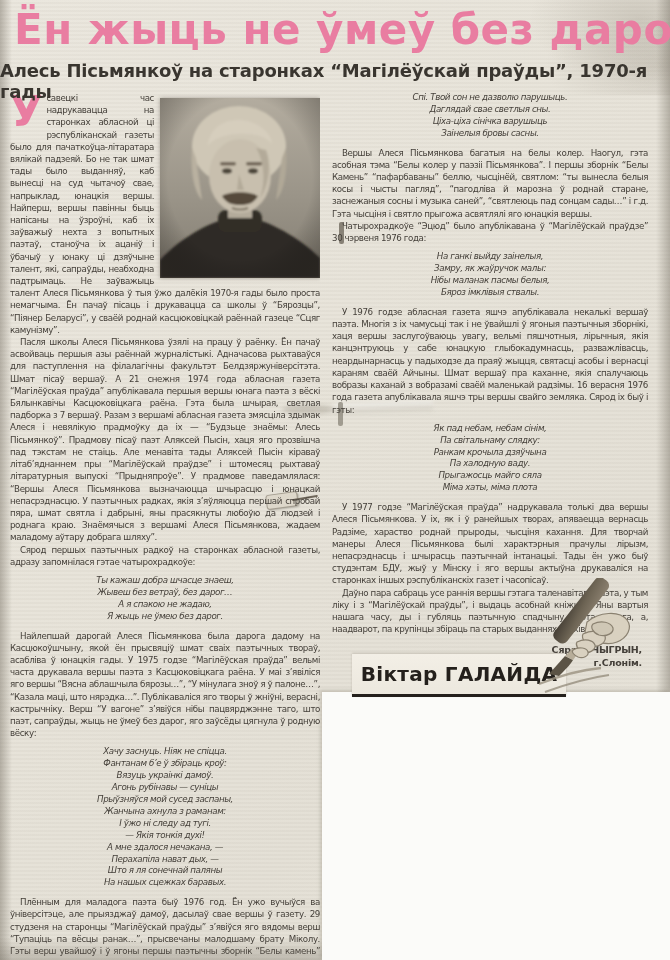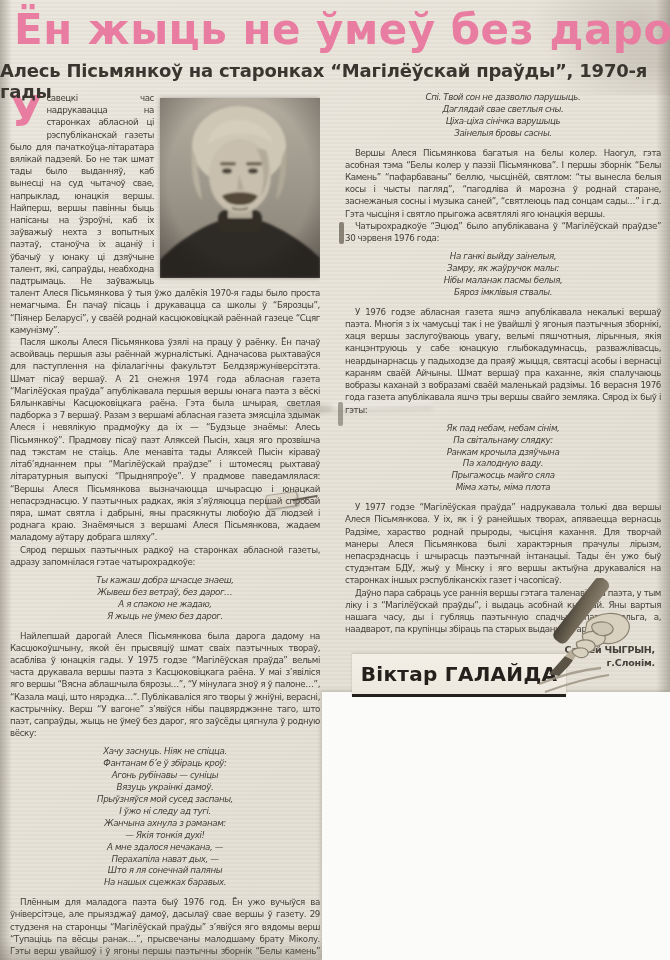--- a/index.html
+++ b/index.html
@@ -39,21 +39,21 @@
     background:#fbfbf9;box-shadow:-2px -2px 3px rgba(150,144,130,.35);}
   
   .headline{position:absolute;left:14px;top:6px;width:648px;z-index:5;
     color:#e97da1;font-size:42px;font-weight:bold;letter-spacing:.5px;line-height:48px;white-space:nowrap;}
   .subtitle{position:absolute;left:0;top:60px;width:648px;z-index:5;
     color:#39352f;font-size:18px;font-weight:bold;letter-spacing:-.2px;}
   
   .col{position:absolute;top:92px;z-index:3;font-size:8.7px;letter-spacing:-.4px;
     line-height:12.2px;text-align:justify;}
   .col-left{left:10px;width:310px;height:866px;overflow:hidden;}
-  .col-right{left:345px;width:316px;height:620px;}
+  .col-right{left:332px;width:316px;height:620px;}
   .col p{margin:0;text-indent:10px;}
   .col p.noindent{text-indent:0;}
   .dropcap{float:left;color:#e97da1;font-size:42px;line-height:34px;font-weight:bold;
     margin:3px 4px 0 0;letter-spacing:0;}
   .photo-wrap{float:right;width:160px;height:180px;margin:6px 0 5px 6px;
     box-shadow:0 0 4px rgba(80,74,64,.45);}
   .photo-wrap svg{display:block;}
   .verse{font-style:italic;text-align:center;margin:7px 0 7px 0;line-height:11.9px;}
   .verse div{text-indent:0;}
   .signature{margin-top:8px;text-align:right;font-weight:bold;font-size:9.5px;
@@ -142,25 +142,25 @@
     <div class="verse">
         <div>Ты кажаш добра шчасце знаеш,</div>
         <div>Жывеш без ветраў, без дарог…</div>
         <div>А я спакою не жадаю,</div>
         <div>Я жыць не ўмею без дарог.</div>
       </div>
     <p>Найлепшай дарогай Алеся Пісьмянкова была дарога дадому на Касцюкоўшчыну, якой ён прысвяціў шмат сваіх паэтычных твораў, асабліва ў юнацкія гады. У 1975 годзе “Магілёўская праўда” вельмі часта друкавала вершы паэта з Касцюковіцкага раёна. У маі з’явіліся яго вершы “Вясна аблашчыла бярозы…”, “У мінулага зноў я ў палоне…”, “Казала маці, што нярэдка…”. Публікаваліся яго творы ў жніўні, верасні, кастрычніку. Верш “У вагоне” з’явіўся нібы пацвярджэнне таго, што паэт, сапраўды, жыць не ўмеў без дарог, яго заўсёды цягнула ў родную вёску:</p>
     <div class="verse">
         <div>Хачу заснуць. Ніяк не спіцца.</div>
         <div>Фантанам б’е ў збіраць кроў:</div>
+        <div>Вязуць украінкі дамоў.</div>
         <div>Агонь рубінавы — суніцы</div>
-        <div>Вязуць украінкі дамоў.</div>
         <div>Прыўзняўся мой сусед заспаны,</div>
+        <div>Жанчына ахнула з раманам:</div>
         <div>І ўжо ні следу ад тугі.</div>
-        <div>Жанчына ахнула з раманам:</div>
         <div>— Якія тонкія духі!</div>
         <div>А мне здалося нечакана, —</div>
         <div>Перахапіла нават дых, —</div>
         <div>Што я ля сонечнай паляны</div>
         <div>На нашых сцежках баравых.</div>
       </div>
     <p>Плённым для маладога паэта быў 1976 год. Ён ужо вучыўся ва ўніверсітэце, але прыязджаў дамоў, дасылаў свае вершы ў газету. 29 студзеня на старонцы “Магілёўскай праўды” з’явіўся яго вядомы верш “Тупаціць па вёсцы ранак…”, прысвечаны малодшаму брату Міколу. Гэты верш увайшоў і ў ягоны першы паэтычны зборнік “Белы камень” (Мн., 1983).</p>
 
   </div>
 

